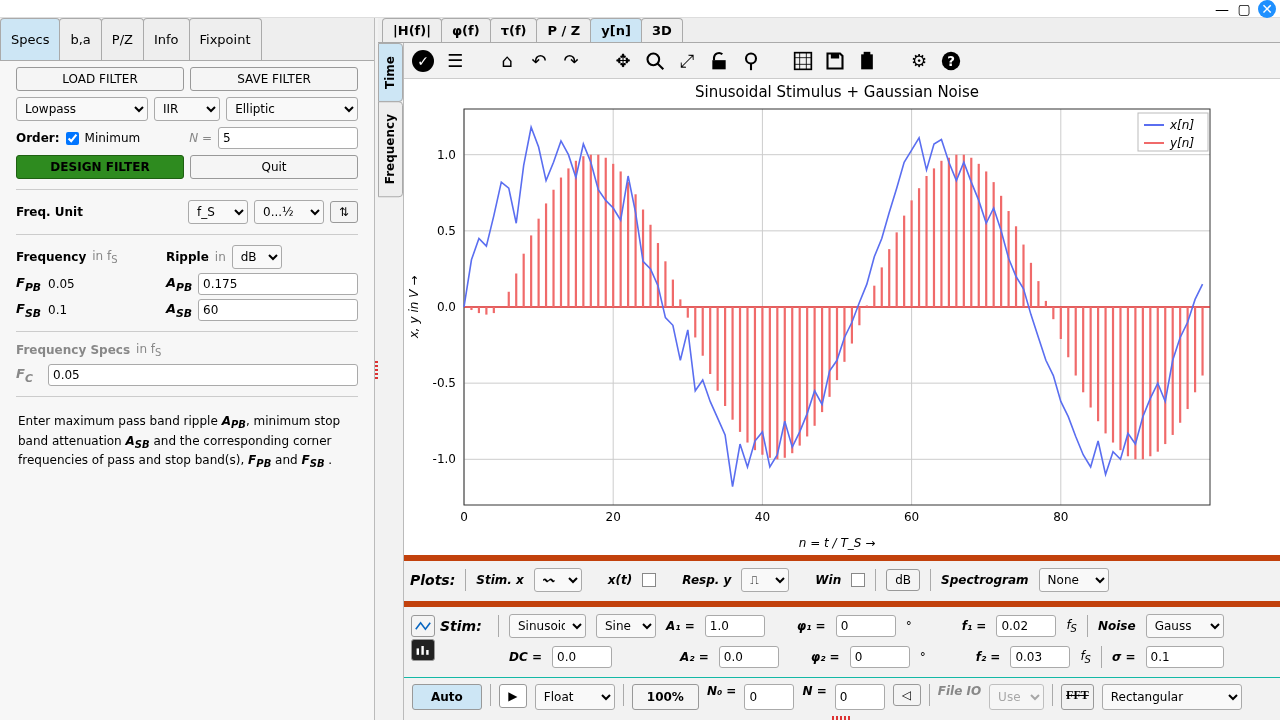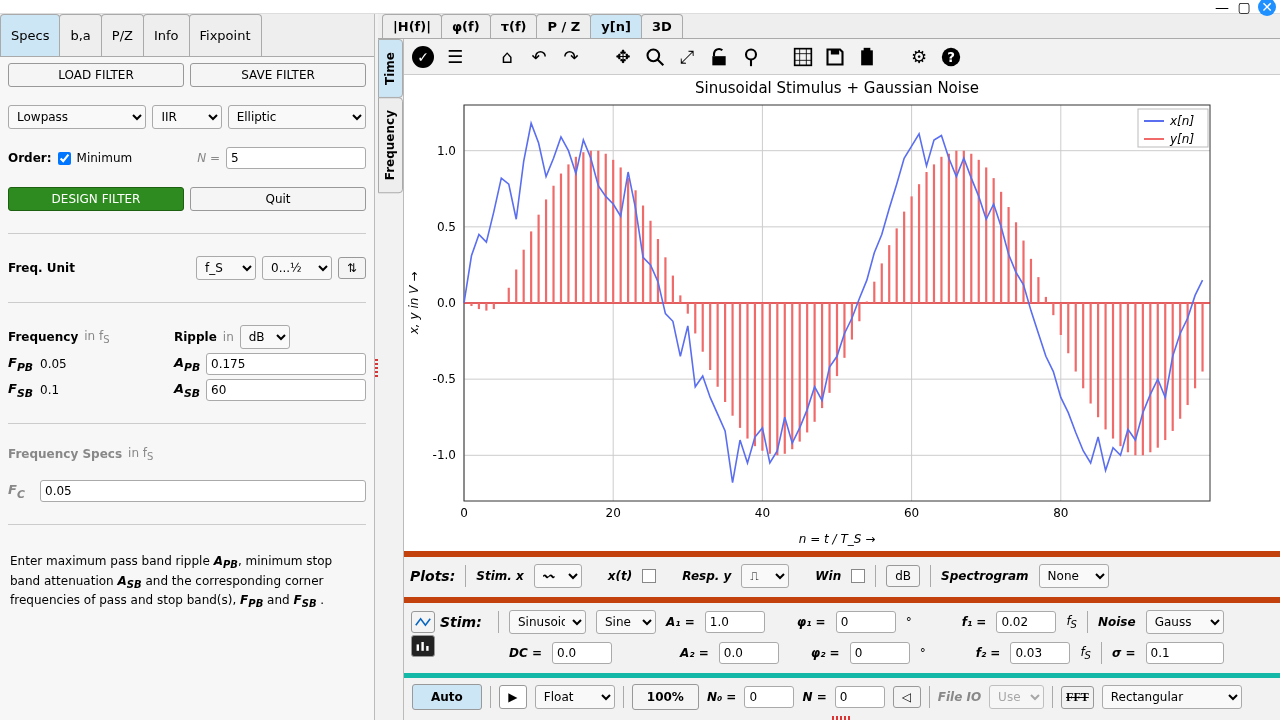--- a/index.html
+++ b/index.html
@@ -12,25 +12,25 @@
 .wbtn.close { width: 18px; height: 18px; background: #1e90ff; color: #fff; border-radius: 50%; font-weight: bold; }
 
 .body { flex: 1; display: flex; }
 .left { width: 375px; background: #f7f7f7; display: flex; flex-direction: column; border-right: 1px solid #bbb; }
 .right { flex: 1; display: flex; flex-direction: column; }
 
 .tabs { display: flex; border-bottom: 1px solid #aaa; background: #eee; }
 .tab { padding: 13px 10px; font-weight: 400; font-size: 13px; border: 1px solid #aaa; border-bottom: none; border-top-left-radius: 4px; border-top-right-radius: 4px; margin-right: -1px; background: #eee; cursor: pointer; }
 .tab.active { background: #cde6f5; }
 
-.panel { padding: 6px 8px; display: flex; flex-direction: column; gap: 18px; overflow-y: auto; }
+.panel { padding: 6px 16px; display: flex; flex-direction: column; gap: 6px; overflow-y: auto; }
 .row { display: flex; gap: 6px; align-items: center; }
 .btn { border: 1px solid #999; background: #f5f5f5; border-radius: 3px; padding: 4px 6px; text-align: center; font-size: 12px; cursor: pointer; }
 .btn.wide { flex: 1; }
-.btn.green { background: #2e8b1f; color: #ffffff; font-weight: 400; border-color: #1e6012; }
+.btn.green { background: #2e8b1f; color: #000000; font-weight: 700; border-color: #1e6012; }
 select, input[type="text"] { border: 1px solid #aaa; border-radius: 3px; padding: 3px 4px; font-size: 12px; background: #fff; }
 select { background: #f9f9f9; }
 .lbl { font-weight: 600; }
 .ital { font-style: italic; }
 .subhdr { text-align: center; font-weight: 700; padding: 6px 0; }
 .grid2 { display: grid; grid-template-columns: 1fr 1fr; gap: 4px 20px; }
 .gridline { display: flex; align-items: center; gap: 6px; }
 .gridline .sym { font-weight: 700; font-style: italic; width: 26px; font-size: 13px; }
 .gridline input { flex: 1; }
 hr { border: none; border-top: 1px solid #ccc; margin: 4px 0; }
@@ -60,21 +60,21 @@
 .ctrlrow .lab { font-weight: 700; font-style: italic; font-size: 14px; }
 .vsep { width: 1px; height: 22px; background: #aaa; }
 .chk { width: 14px; height: 14px; border: 1px solid #888; background: #fff; display: inline-block; }
 .mini { width: 60px; }
 .mini2 { width: 50px; }
 .iconbox { width: 28px; height: 22px; border: 1px solid #999; border-radius: 3px; display: inline-flex; align-items: center; justify-content: center; background: #f4f4f4; }
 .iconbox svg { width: 16px; height: 14px; }
 .sidetools { width: 26px; display: flex; flex-direction: column; gap: 2px; padding-top: 4px; align-items: center; }
 .sidetools .iconbox { width: 24px; height: 22px; }
 
-.bottombar { border-top: 5px solid #14b8a6; display: flex; align-items: center; gap: 8px; padding: 6px 8px; background: #f2f2f2; }
+.bottombar { border-top: 1px solid #14b8a6; display: flex; gap: 8px; padding: 6px 8px; background: #f2f2f2; }
 .play { width: 28px; height: 24px; border: 1px solid #999; border-radius: 3px; background: #fff; display: inline-flex; align-items: center; justify-content: center; }
 .btn.auto { background:#cde6f5; font-weight:700; padding:5px 18px; }
 .fft { font-weight: bold; text-decoration: line-through; font-family: serif; border:1px solid #999; padding:3px 4px; border-radius:3px; }
 .splitter-h { height:4px; background:transparent; position:relative; }
 .splitter-h::after { content:''; position:absolute; left:50%; top:0; width:20px; height:4px; background:repeating-linear-gradient(90deg,#d33,#d33 2px,transparent 2px,transparent 4px); transform:translateX(-50%); }
 .splitter-v { width:3px; background:transparent; position:relative; }
 .splitter-v::after { content:''; position:absolute; top:50%; left:0; height:20px; width:3px; background:repeating-linear-gradient(0deg,#d33,#d33 2px,transparent 2px,transparent 4px); transform:translateY(-50%);}
 </style>
 </head>
 <body>

